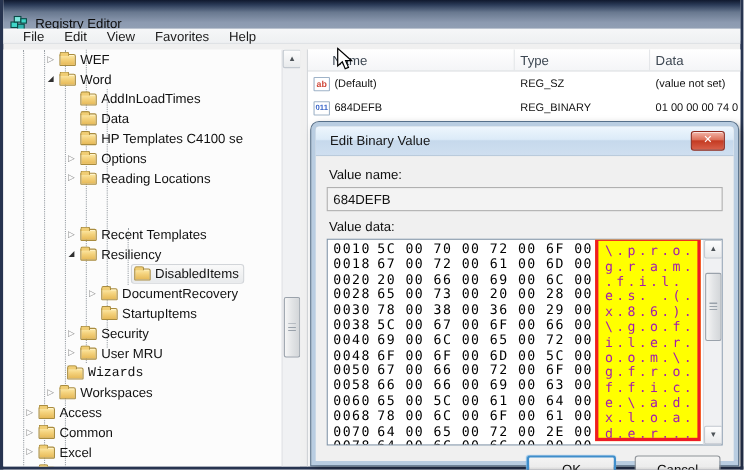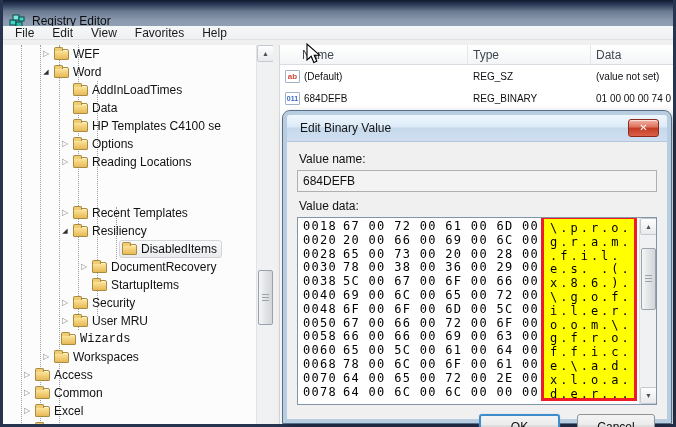--- a/index.html
+++ b/index.html
@@ -11,21 +11,21 @@
   
   .titlebar { position:absolute; left:0; top:0; right:0; height:37px;
     background:linear-gradient(180deg,#10192e 0%,#2b3b58 12%,#68788f 30%,#8c9ab0 55%,#9aa9bc 100%);
     display:flex; align-items:center; padding:4px 6px 0 6px; }
   .titlebar .app-icon { width:17px; height:16px; margin-right:6px; flex:none; }
   .titlebar .title { font-size:12px; color:#0c0c0c; }
 
   
   .menubar { position:absolute; left:0; top:26px; right:0; height:14px;
     background:linear-gradient(180deg,#f6f7f8,#eef0f2); border-bottom:1px solid #dfe2e5;
-    display:flex; align-items:center; padding-left:3px; }
+    display:flex; align-items:center; padding-left:9px; }
   .menu-item { font-size:12px; color:#1a1a1a; padding:2px 9px; cursor:default; }
 
   
   .main { position:absolute; left:0; top:45px; right:0; bottom:0; }
 
   .tree-pane { position:absolute; left:0; top:0; width:270px; bottom:0;
     background:#fcfcfc; overflow:hidden; }
   .guide { position:absolute; width:0; border-left:1px dotted #9aa0a6; }
   .tree-item { position:relative; height:18px; display:flex; align-items:center;
     white-space:nowrap; font-size:12px; color:#111; }
@@ -104,21 +104,21 @@
     font-family:"DejaVu Sans Mono","Liberation Mono",monospace; font-size:12px;
     line-height:13.8px; color:#000; }
   .hex-row { white-space:nowrap; }
   .hex-offset { display:inline-block; width:40px; margin-left:4px; letter-spacing:1.3px; }
   .hex-bytes { letter-spacing:1.3px; }
 
   .ascii-highlight { position:absolute; left:243px; top:-2px; width:96px; height:185px;
     background:#ffff00; border:3px solid #ee1c25; overflow:hidden; z-index:2;
     padding:3px 0 0 6px;
     font-family:"DejaVu Sans Mono","Liberation Mono",monospace; font-size:12px;
-    line-height:13.8px; letter-spacing:3px; color:#000000; }
+    line-height:13.8px; letter-spacing:3px; color:#a21caf; }
 
   .hex-scrollbar { position:absolute; right:0; top:0; width:17px; bottom:0;
     background:#f0f1f3; border-left:1px solid #dfe1e4; z-index:3; }
 
   .dialog-buttons { display:flex; justify-content:flex-end; gap:17px; margin-top:9px;
     padding-right:2px; }
   .btn { height:23px; font-size:12px; color:#0a0a0a; text-align:center; padding-top:3px;
     background:linear-gradient(180deg,#f4f4f4 0%,#ececec 45%,#dedede 50%,#cfcfcf 100%);
     border:1px solid #8e9398; border-radius:3px; }
   .btn.ok { width:81px; border:2px solid #3f8ecb; box-shadow:0 0 1px #7ab8e8; padding-top:2px; }
@@ -344,20 +344,23 @@
       <span class="dialog-title">Edit Binary Value</span>
       <span class="close-btn">✕</span>
     </div>
     <div class="dialog-body">
       <div class="field-label">Value name:</div>
       <div class="value-name-field">684DEFB</div>
       <div class="field-label">Value data:</div>
 
       <div class="hex-box">
         <div class="hex-rows">
+          <div class="hex-row">
+              <span class="hex-offset">0010</span><span class="hex-bytes">5C 00 70 00 72 00 6F 00</span>
+            </div>
             <div class="hex-row">
               <span class="hex-offset">0018</span><span class="hex-bytes">67 00 72 00 61 00 6D 00</span>
             </div>
             <div class="hex-row">
               <span class="hex-offset">0020</span><span class="hex-bytes">20 00 66 00 69 00 6C 00</span>
             </div>
             <div class="hex-row">
               <span class="hex-offset">0028</span><span class="hex-bytes">65 00 73 00 20 00 28 00</span>
             </div>
             <div class="hex-row">

